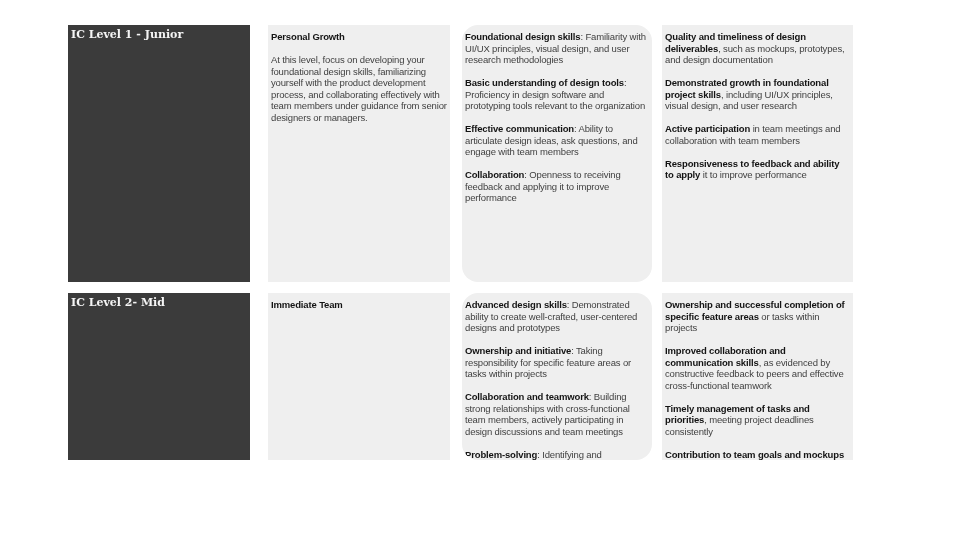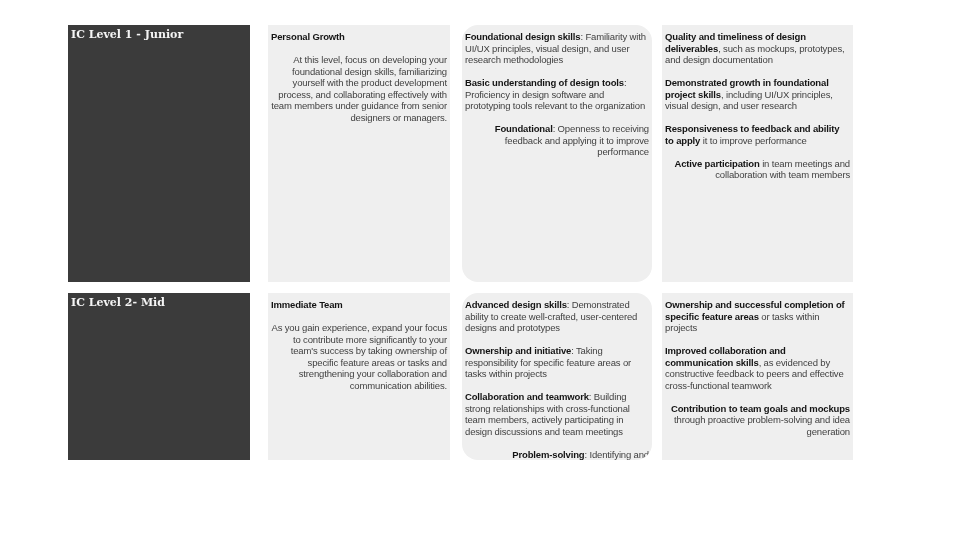--- a/index.html
+++ b/index.html
@@ -46,21 +46,21 @@
     background: #efefef;
     color: #3f3f3f;
     font-size: 9.5px;
     line-height: 11.5px;
     letter-spacing: -0.15px;
     padding: 6px 3px;
   }
   .light-cell p {
     margin: 0 0 11.5px 0;
   }
-  .light-cell p:last-child { margin-bottom: 0; text-align: right; }
+  .light-cell p:last-child { margin-bottom: 0; }
   .cell-heading {
     font-weight: 700;
     color: #141414;
   }
   .lead {
     font-weight: 700;
     color: #141414;
   }
 </style>
 </head>
@@ -74,48 +74,49 @@
     </div>
 
     <div class="cell cell-focus light-cell">
       <p class="cell-heading">Personal Growth</p>
       <p>At this level, focus on developing your foundational design skills, familiarizing yourself with the product development process, and collaborating effectively with team members under guidance from senior designers or managers.</p>
     </div>
 
     <div class="cell cell-skills light-cell">
       <p><span class="lead">Foundational design skills</span><span>: Familiarity with UI/UX principles, visual design, and user research methodologies</span></p>
       <p><span class="lead">Basic understanding of design tools</span><span>: Proficiency in design software and prototyping tools relevant to the organization</span></p>
-      <p><span class="lead">Foundational</span><span>: Openness to receiving feedback and applying it to improve performance</span></p>
+      <p><span class="lead">Effective communication</span><span>: Ability to articulate design ideas, ask questions, and engage with team members</span></p>
+      <p><span class="lead">Collaboration</span><span>: Openness to receiving feedback and applying it to improve performance</span></p>
     </div>
 
     <div class="cell cell-outcomes light-cell">
       <p><span class="lead">Quality and timeliness of design deliverables</span><span>, such as mockups, prototypes, and design documentation</span></p>
       <p><span class="lead">Demonstrated growth in foundational project skills</span><span>, including UI/UX principles, visual design, and user research</span></p>
+      <p><span class="lead">Active participation</span><span> in team meetings and collaboration with team members</span></p>
       <p><span class="lead">Responsiveness to feedback and ability to apply</span><span> it to improve performance</span></p>
-      <p><span class="lead">Active participation</span><span> in team meetings and collaboration with team members</span></p>
     </div>
   </section>
 
   <section class="row row-2">
     <div class="cell cell-level level-cell">
       <span>IC Level 2- Mid</span>
     </div>
 
     <div class="cell cell-focus light-cell">
       <p class="cell-heading">Immediate Team</p>
-      <p>As you gain experience, expand your focus to contribute more significantly to your team's success by taking ownership of specific feature areas or tasks and strengthening your collaboration and communication abilities.</p>
     </div>
 
     <div class="cell cell-skills light-cell">
       <p><span class="lead">Advanced design skills</span><span>: Demonstrated ability to create well-crafted, user-centered designs and prototypes</span></p>
       <p><span class="lead">Ownership and initiative</span><span>: Taking responsibility for specific feature areas or tasks within projects</span></p>
       <p><span class="lead">Collaboration and teamwork</span><span>: Building strong relationships with cross-functional team members, actively participating in design discussions and team meetings</span></p>
       <p><span class="lead">Problem-solving</span><span>: Identifying and addressing design challenges to meet user and business needs</span></p>
     </div>
 
     <div class="cell cell-outcomes light-cell">
       <p><span class="lead">Ownership and successful completion of specific feature areas</span><span> or tasks within projects</span></p>
       <p><span class="lead">Improved collaboration and communication skills</span><span>, as evidenced by constructive feedback to peers and effective cross-functional teamwork</span></p>
+      <p><span class="lead">Timely management of tasks and priorities</span><span>, meeting project deadlines consistently</span></p>
       <p><span class="lead">Contribution to team goals and mockups</span><span> through proactive problem-solving and idea generation</span></p>
     </div>
   </section>
 
 </div>
 
 </body></html>

